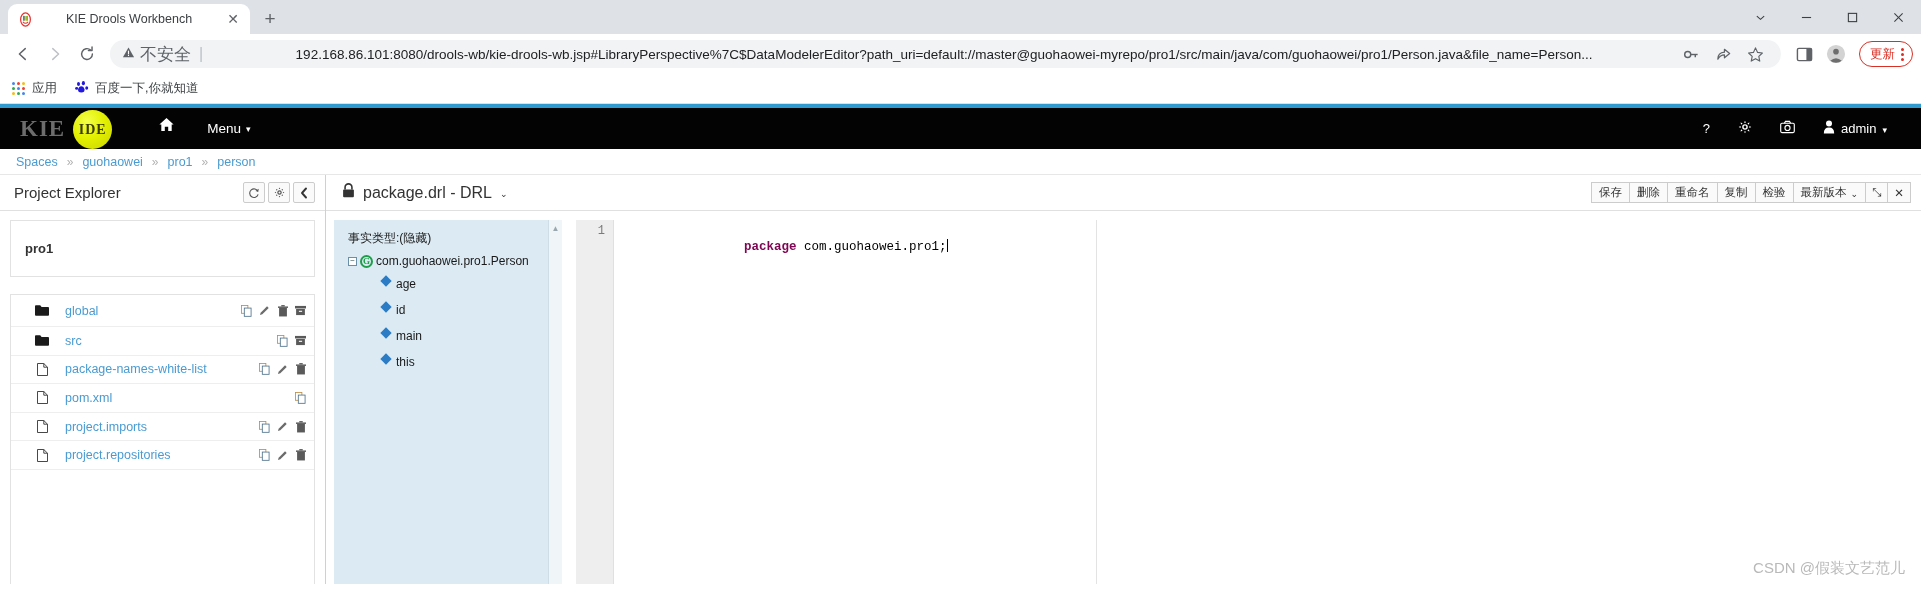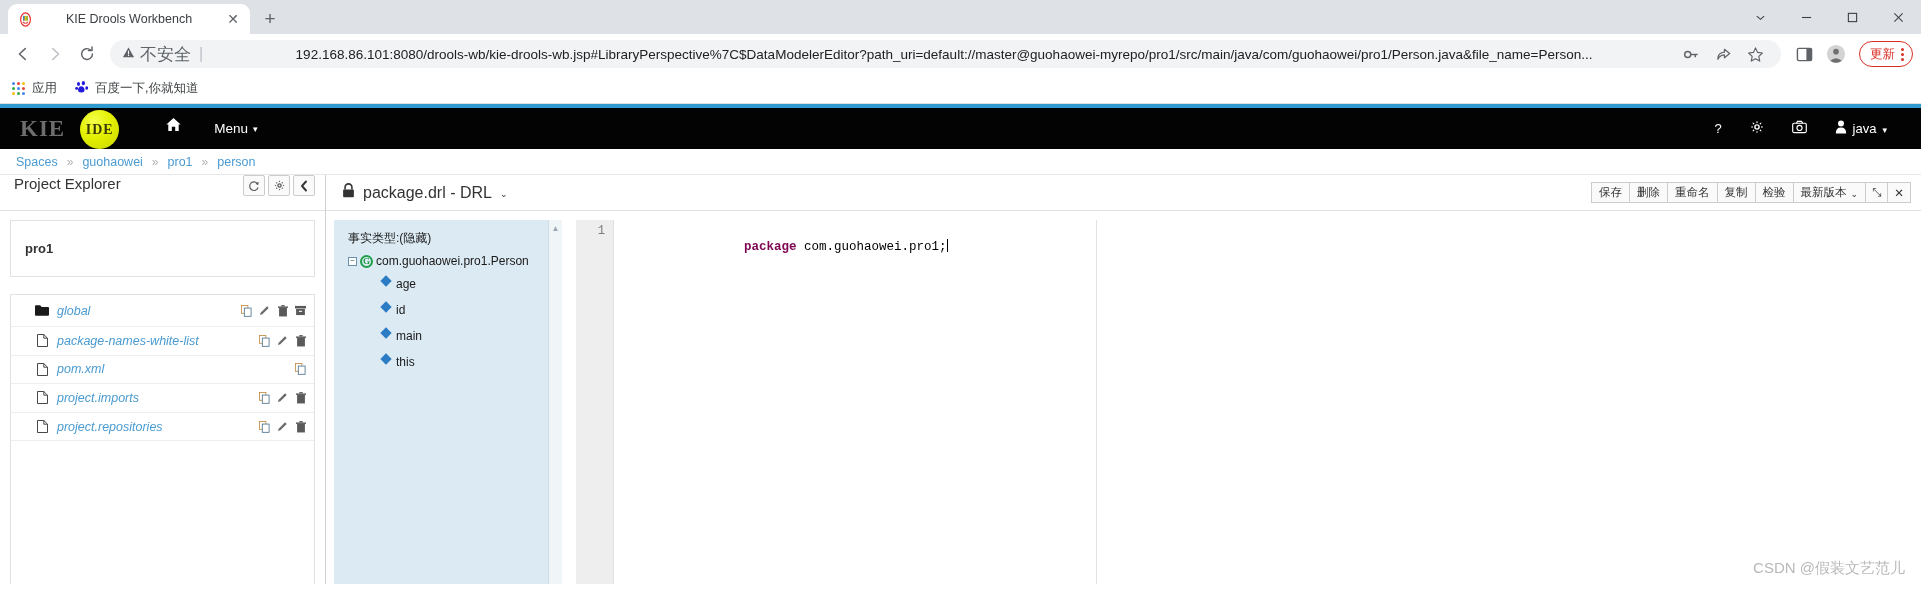--- a/index.html
+++ b/index.html
@@ -113,21 +113,21 @@
   
   .app { width: 1921px; background: #fff; }
 
   .kie-topline { height: 4px; background: #2e9ad0; }
   .kie-header {
     height: 41px; background: #030303;
     display: flex; align-items: center;
     padding: 0 20px; color: #fff;
   }
   .kie-logo {
-    display: flex; align-items: center; gap: 11px;
+    display: flex; align-items: center; gap: 4px;
     font-size: 23px; font-weight: bold; letter-spacing: 1px;
     color: #6d6d6d; font-family: "Liberation Serif", serif;
     margin-right: 10px;
   }
   .kie-ball {
     width: 39px; height: 39px; border-radius: 50%;
     background: radial-gradient(circle at 36% 28%, #f4ff4a 0%, #e3f000 45%, #c9d400 100%);
     display: flex; align-items: center; justify-content: center;
     font-size: 14px; color: #3b3b00; font-weight: bold;
     font-family: "Liberation Serif", serif;
@@ -160,21 +160,21 @@
   .body-area { display: flex; height: 409px; }
 
   
   .explorer {
     width: 326px; flex: 0 0 326px;
     border-right: 1px solid #d0d0d0;
     display: flex; flex-direction: column;
     background: #fff;
   }
   .exp-header {
-    height: 36px; display: flex; 
+    height: 36px; display: flex; align-items: center;
     padding: 0 10px 0 14px; border-bottom: 1px solid #e0e0e0;
   }
   .exp-title { font-size: 15px; color: #333; flex: 1; }
   .exp-btns { display: flex; gap: 3px; }
   .exp-btn {
     width: 22px; height: 21px;
     border: 1px solid #cccccc; background: #fafafa;
     border-radius: 2px; display: flex;
     align-items: center; justify-content: center;
     color: #555; font-size: 11px;
@@ -187,21 +187,21 @@
   }
   .exp-project-name { font-size: 13px; font-weight: bold; color: #333; }
   .exp-list {
     margin: 17px 10px 0 10px;
     border: 1px solid #e2e2e2; border-bottom: none;
     flex: 1; overflow: hidden;
   }
   .exp-row {
     height: 28.6px; display: flex; align-items: center;
     border-bottom: 1px solid #eeeeee;
-    padding: 0 8px 0 24px; gap: 8px; font-style: italic;
+    padding: 0 8px 0 24px; gap: 16px;
   }
   .exp-row:first-child { height: 32px; }
   .exp-icon { width: 14px; display: flex; align-items: center; justify-content: center; color: #1a1a1a; }
   .exp-label { font-size: 12.5px; color: #4a9bd1; flex: 1; }
   .exp-actions { display: flex; align-items: center; gap: 7px; }
   .act-ico { width: 11px; height: 12px; display: flex; align-items: center; justify-content: center; }
 
   
   .editor { flex: 1; display: flex; flex-direction: column; min-width: 0; background: #fff; }
   .ed-header {
@@ -497,21 +497,21 @@
               </svg>
           </span>
         </div>
         <div class="kie-right-item">
           <span>
             <svg width="12" height="14" viewBox="0 0 12 14">
                 <circle cx="6" cy="3.5" r="3" fill="#fff"></circle>
                 <path d="M0.8 13.5 Q0.8 7.6 6 7.6 Q11.2 7.6 11.2 13.5 Z" fill="#fff"></path>
               </svg>
           </span>
-          <span>java</span>
+          <span>admin</span>
           <span class="caret">▾</span>
         </div>
       </div>
     </div>
 
     <div class="breadcrumb-bar">
       <span class="bc-link">Spaces</span>
       <span class="bc-sep">»</span>
       <span class="bc-link">guohaowei</span>
       <span class="bc-sep">»</span>
@@ -581,20 +581,43 @@
               <span class="act-ico">
                   <svg width="12" height="11" viewBox="0 0 13 12">
                     <rect x="0" y="0.6" width="13" height="3" fill="#5a5a5a"></rect>
                     <rect x="1.3" y="4.2" width="10.4" height="7.2" fill="#5a5a5a"></rect>
                     <rect x="4.6" y="6.3" width="3.8" height="1.3" fill="#fff"></rect>
                   </svg>
                 </span>
             </span>
           </div>
 
+          <div class="exp-row">
+            <span class="exp-icon">
+              <svg width="14" height="11" viewBox="0 0 14 11">
+                  <path d="M0 1.2 A0.9 0.9 0 0 1 0.9 0.3 L5.2 0.3 L6.6 2 L13.1 2 A0.9 0.9 0 0 1 14 2.9 L14 9.8 A0.9 0.9 0 0 1 13.1 10.7 L0.9 10.7 A0.9 0.9 0 0 1 0 9.8 Z" fill="#1a1a1a"></path>
+                </svg>
+            </span>
+            <span class="exp-label">src</span>
+            <span class="exp-actions">
+              <span class="act-ico">
+                  <svg width="11" height="12" viewBox="0 0 12 13">
+                    <rect x="0.5" y="0.5" width="7" height="8.5" fill="#fff" stroke="#c08a3e" stroke-width="0.9"></rect>
+                    <rect x="3.6" y="3.3" width="7.4" height="9" fill="#fff" stroke="#4a6f8a" stroke-width="0.9"></rect>
+                  </svg>
+                </span>
+              <span class="act-ico">
+                  <svg width="12" height="11" viewBox="0 0 13 12">
+                    <rect x="0" y="0.6" width="13" height="3" fill="#5a5a5a"></rect>
+                    <rect x="1.3" y="4.2" width="10.4" height="7.2" fill="#5a5a5a"></rect>
+                    <rect x="4.6" y="6.3" width="3.8" height="1.3" fill="#fff"></rect>
+                  </svg>
+                </span>
+            </span>
+          </div>
 
           <div class="exp-row">
             <span class="exp-icon">
               <svg width="11" height="13" viewBox="0 0 11 13">
                   <path d="M0.5 0.5 L6.8 0.5 L10.5 4.2 L10.5 12.5 L0.5 12.5 Z" fill="#fff" stroke="#333" stroke-width="0.9"></path>
                   <path d="M6.8 0.5 L6.8 4.2 L10.5 4.2" fill="none" stroke="#333" stroke-width="0.9"></path>
                 </svg>
             </span>
             <span class="exp-label">package-names-white-list</span>
             <span class="exp-actions">

